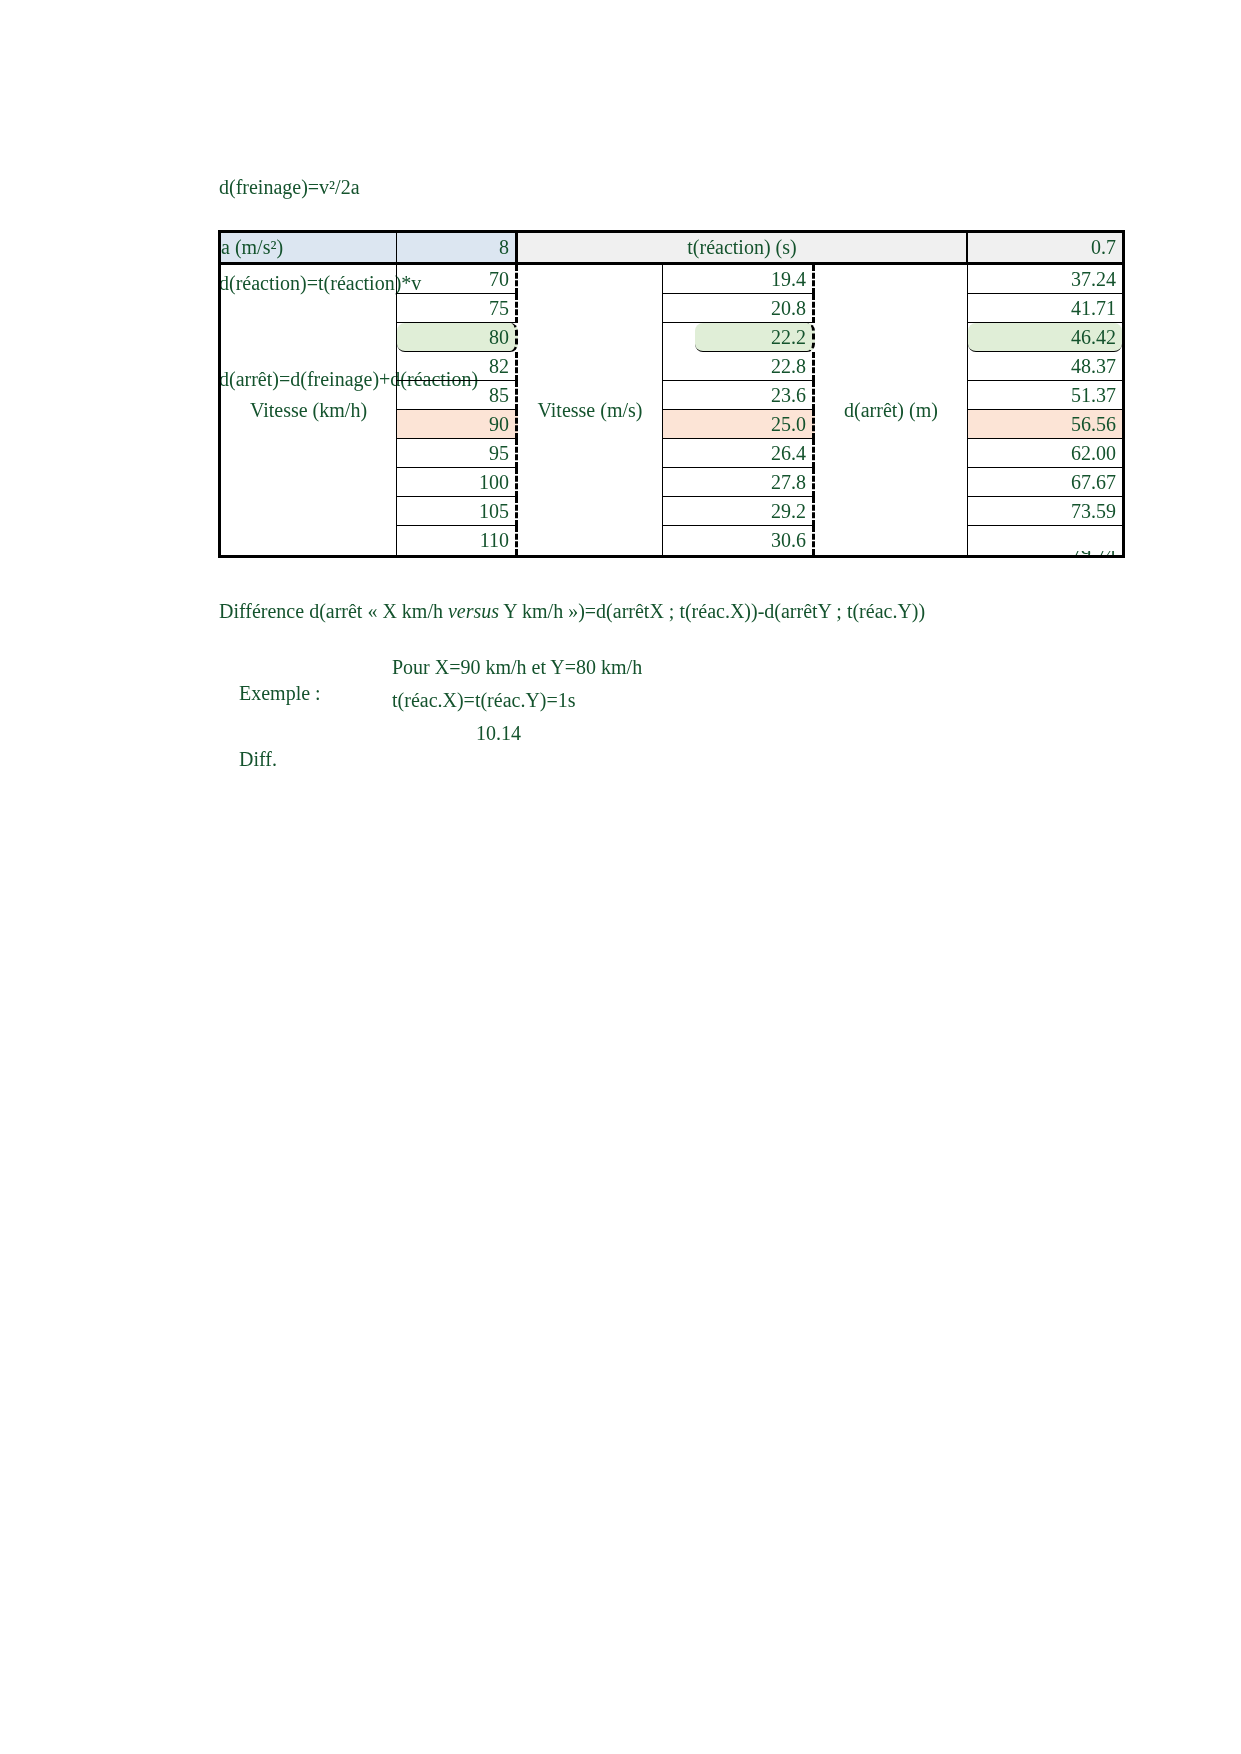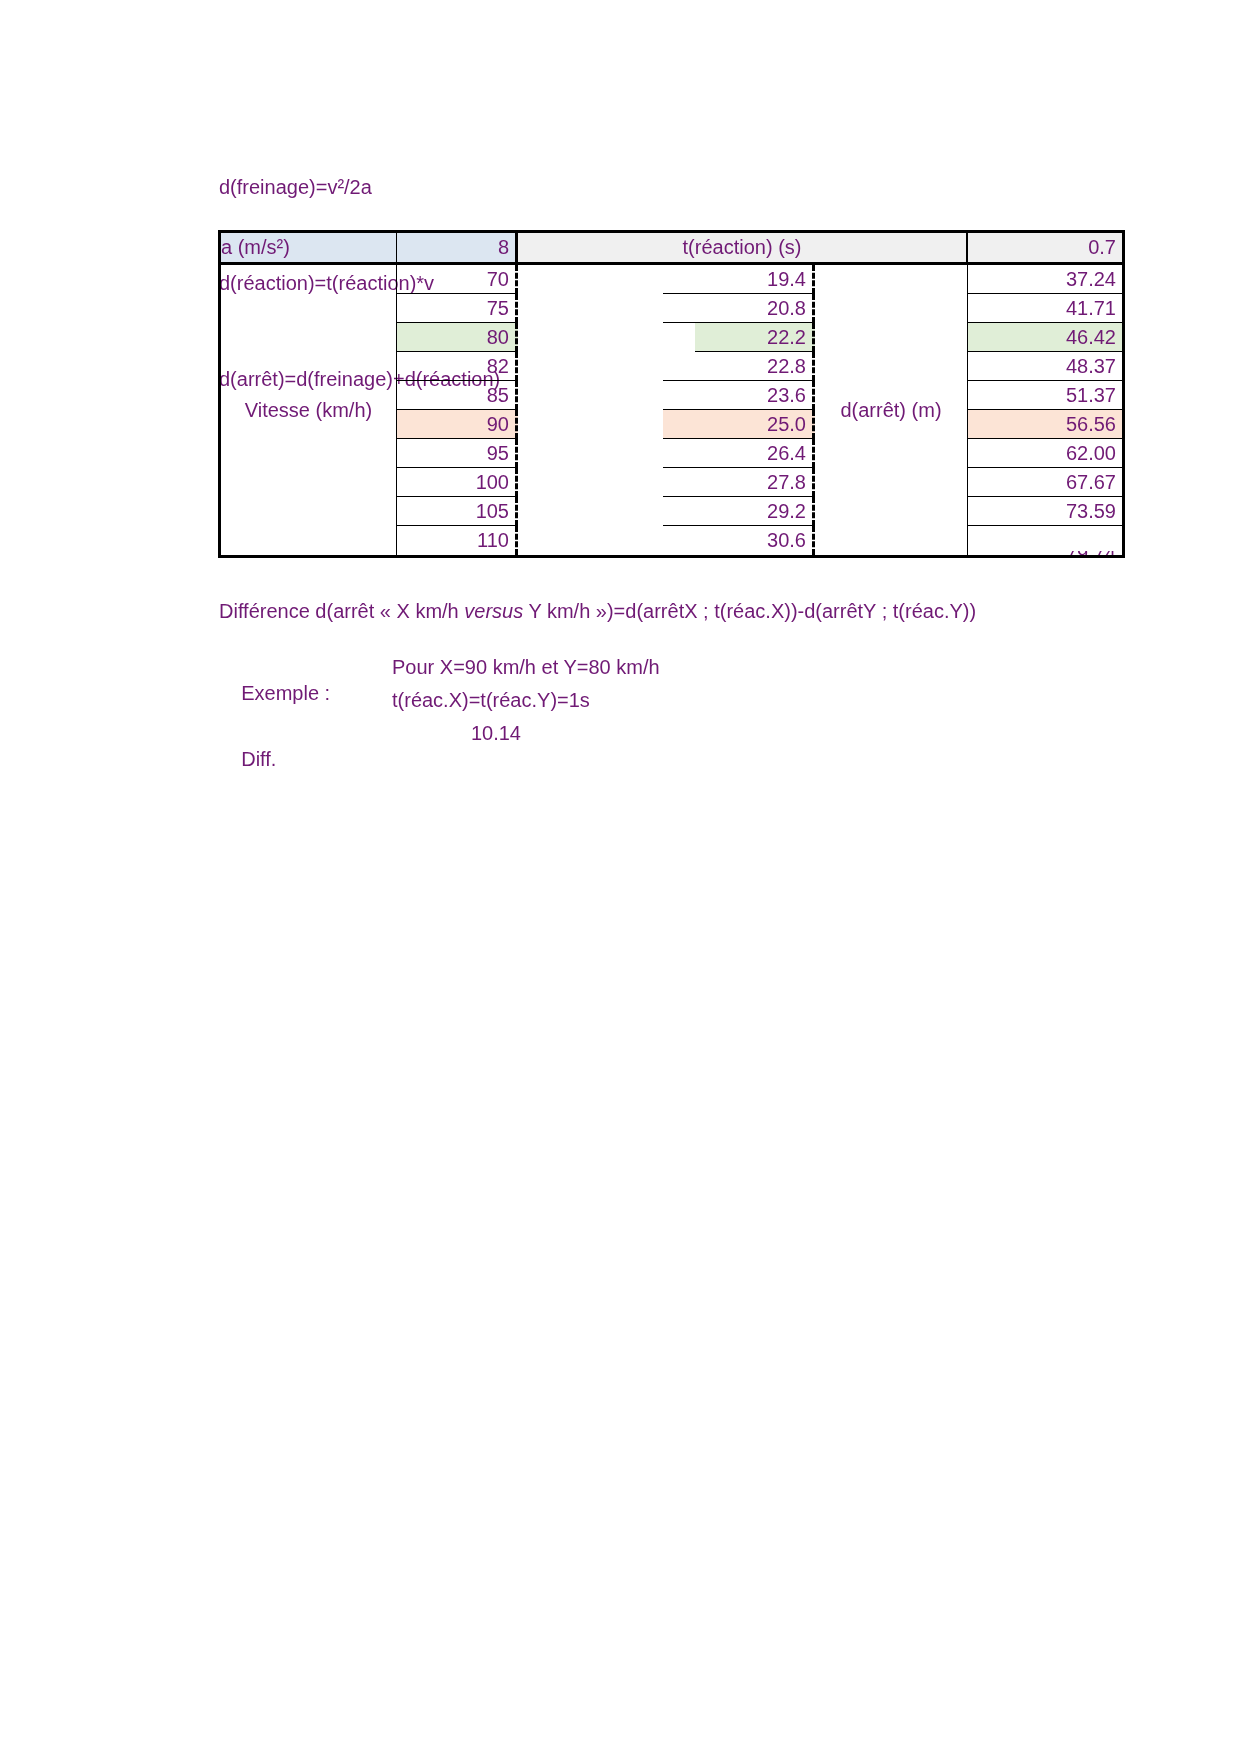--- a/index.html
+++ b/index.html
@@ -1,22 +1,22 @@
 <!DOCTYPE html>
 <html style="--hdr-blue: #dce6f1; --hdr-gray: #f0f0f0; --hl-green: #e0eed7; --hl-orange: #fce4d6;"><head>
 <meta charset="utf-8">
 <style>
   html, body { margin: 0; padding: 0; background: #ffffff; }
   #page {
     position: relative;
     width: 1197px;
     height: 1754px;
     background: #ffffff;
-    font-family: Liberation Sans, sans-serif;
-    color: #701a75;
+    font-family: Liberation Serif, serif;
+    color: #14532d;
     overflow: hidden;
   }
 
   
   #formulas {
     position: absolute;
     left: 219px;
     top: 107px;
     font-size: 20px;
     line-height: 32px;
@@ -59,21 +59,21 @@
 
   .mergedLabel { border-right: 1.5px solid #000; justify-content: center; }
   .mL1 { grid-column: 1; grid-row: 2 / span 10; }
   .mL3 { grid-column: 3; grid-row: 2 / span 10; }
   .mL5 { grid-column: 5; grid-row: 2 / span 10; }
 
   .c-kmh  { border-right: 3px dashed #000; border-bottom: 1.5px solid #000; }
   .c-ms   { border-right: 3px dashed #000; border-bottom: 1.5px solid #000; }
   .c-arret{ border-bottom: 1.5px solid #000; }
   .last   { border-bottom: none; }
-  .hl-green  { background: var(--hl-green); }
+  .hl-green  { background: var(--hl-green); border-radius: 8px; }
   .hl-orange { background: var(--hl-orange); }
 
   
   #diff-line {
     position: absolute;
     left: 219px;
     top: 598px;
     font-size: 20px;
     line-height: 26px;
     white-space: pre;
@@ -105,20 +105,21 @@
     <div>d(arrêt)=d(freinage)+d(réaction)</div>
   </div>
 
   <div id="table-grid">
     <div class="cell hA">a (m/s²)</div>
     <div class="cell hB num">8</div>
     <div class="cell hC ctr">t(réaction) (s)</div>
     <div class="cell hD num">0.7</div>
 
     <div class="cell mergedLabel mL1">Vitesse (km/h)</div>
+    <div class="cell mergedLabel mL3">Vitesse (m/s)</div>
     <div class="cell mergedLabel mL5">d(arrêt) (m)</div>
 
   <div class="cell num c-kmh" style="grid-area: 2 / 2;">70</div>
       <div class="cell num c-ms" style="grid-area: 2 / 4;">19.4</div>
       <div class="cell num c-arret" style="grid-area: 2 / 6;">37.24</div>
       <div class="cell num c-kmh" style="grid-area: 3 / 2;">75</div>
       <div class="cell num c-ms" style="grid-area: 3 / 4;">20.8</div>
       <div class="cell num c-arret" style="grid-area: 3 / 6;">41.71</div>
       <div class="cell num c-kmh hl-green" style="grid-area: 4 / 2;">80</div>
       <div class="cell num c-ms hl-green" style="grid-area: 4 / 4; margin-left: 32px;">22.2</div>

